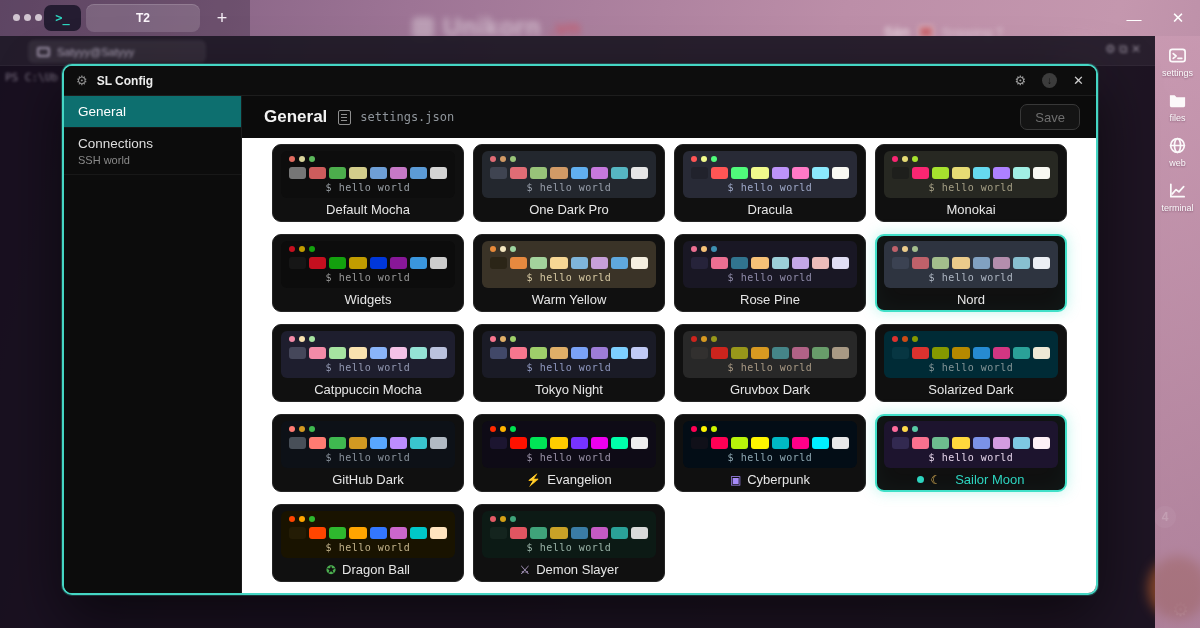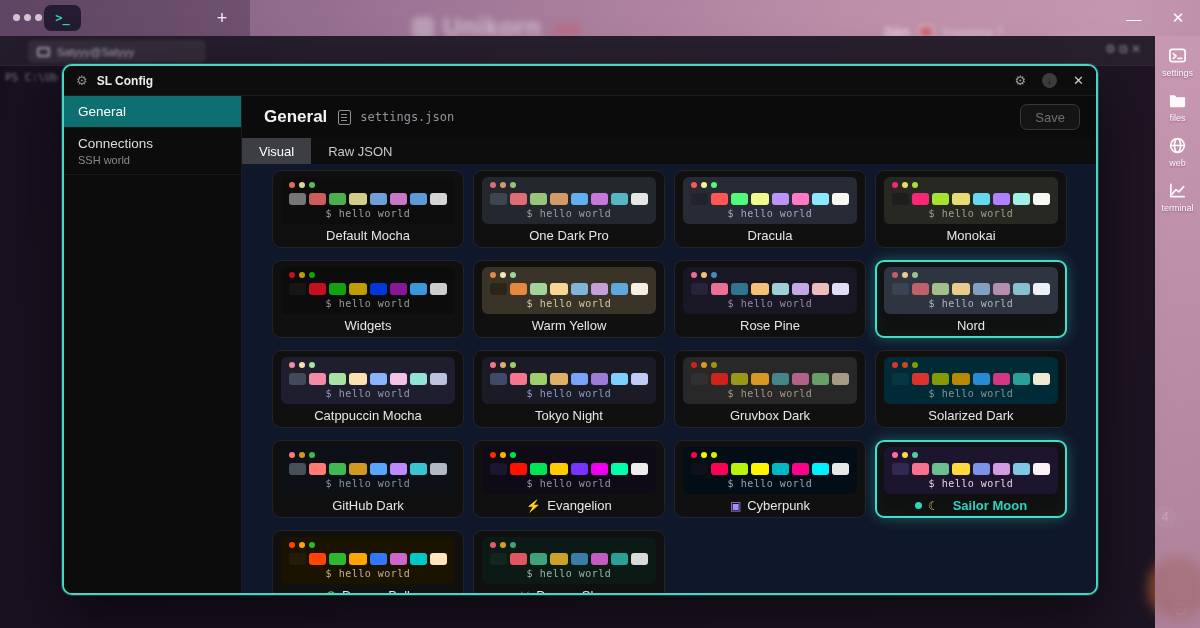--- a/index.html
+++ b/index.html
@@ -101,21 +101,21 @@
   .mh-doc::after { content:""; position:absolute; left:2px; top:3px; width:6px; height:1.5px; background:#8f8f8f;
     box-shadow:0 3px 0 #8f8f8f, 0 6px 0 #8f8f8f; }
   .mh-file { font-family:"DejaVu Sans Mono",monospace; font-size:12px; color:#8f959b; }
   .save-btn { height:26px; padding:0 14px; border-radius:7px; border:1px solid #383838; background:#141414;
     color:#6f6f6f; font-size:13px; display:flex; align-items:center; }
 
   .tabrow { height:26px; flex:0 0 auto; display:flex; background:#0d0d0d; }
   .tab { padding:0 17px; display:flex; align-items:center; font-size:13px; color:#c9c9c9; }
   .tab.active { background:#3d3d44; color:#ffffff; }
 
-  .grid-wrap { flex:1; min-height:0; background:#0f172a; overflow:hidden; padding:6px 0 0 30px; }
+  .grid-wrap { flex:1; min-height:0; background:#ffffff; overflow:hidden; padding:6px 0 0 30px; }
   .grid { display:grid; grid-template-columns:repeat(4,192px); gap:12px 9px; }
   .card { background:#101010; border:1px solid #242424; border-radius:9px; padding:6px 8px 4px; }
   .card.selected { border:2px solid #3fe0c8; padding:5px 7px 3px;
     box-shadow:0 0 14px rgba(63,224,200,.35), inset 0 0 22px rgba(63,224,200,.05); }
   .preview { border-radius:6px; padding:5px 8px 5px; }
   .p-dots { display:flex; gap:4px; }
   .p-dot { width:6px; height:6px; border-radius:50%; }
   .p-sw { display:flex; gap:3px; margin-top:5px; }
   .p-s { flex:1; height:12px; border-radius:3px; }
   .p-cmd { font-family:"DejaVu Sans Mono",monospace; font-size:10px; text-align:center; margin-top:3px;
@@ -145,20 +145,23 @@
   <div class="topbar">
     <div class="topbar-shade"></div>
     <div class="win-dots">
       <span class="win-dot"></span>
       <span class="win-dot"></span>
       <span class="win-dot"></span>
     </div>
     <div class="term-btn">
       <span>&gt;_</span>
     </div>
+    <div class="tab-t2">
+      <span>T2</span>
+    </div>
     <div class="newtab">+</div>
     <div class="win-min">—</div>
     <div class="win-close">✕</div>
   </div>
 
   <div class="bg-term">
     <div class="bg-strip">
       <div class="bg-pill">
         <span class="bg-pill-ico"></span>
         <span class="bg-pill-txt">Satyyy@Satyyy</span>
@@ -223,24 +226,20 @@
         </div>
       </nav>
       <div class="dlg-main">
         <div class="main-head">
           <span class="mh-title">General</span>
           <span class="mh-doc"></span>
           <span class="mh-file">settings.json</span>
           <span class="dlg-sp"></span>
           <button class="save-btn">Save</button>
         </div>
-        <div class="tabrow">
-          <div class="tab active">Visual</div>
-          <div class="tab">Raw JSON</div>
-        </div>
         <div class="grid-wrap">
           <div class="grid">
               <div class="card">
                 <div class="preview" style="background: rgb(13, 13, 13);">
                   <div class="p-dots">
                     <span class="p-dot" style="background: rgb(224, 108, 96);"></span>
                     <span class="p-dot" style="background: rgb(217, 212, 154);"></span>
                     <span class="p-dot" style="background: rgb(92, 184, 92);"></span>
                   </div>
                   <div class="p-sw">
@@ -598,21 +597,21 @@
                     <span class="p-s" style="background: rgb(123, 146, 232);"></span>
                     <span class="p-s" style="background: rgb(212, 155, 224);"></span>
                     <span class="p-s" style="background: rgb(126, 200, 227);"></span>
                     <span class="p-s" style="background: rgb(253, 240, 246);"></span>
                   </div>
                   <div class="p-cmd" style="color: rgb(227, 211, 232);">$ hello world</div>
                 </div>
                 <div class="c-name">
                   <span class="c-pre"></span>
                   <span class="c-ico" style="color: rgb(240, 192, 90);">☾</span>
-                  <span style="color: rgb(45, 212, 191); font-weight: 700; margin-left: 8px;">Sailor Moon</span>
+                  <span style="color: rgb(45, 212, 191); font-weight: 400; margin-left: 8px;">Sailor Moon</span>
                 </div>
               </div>
               <div class="card">
                 <div class="preview" style="background: rgb(25, 19, 0);">
                   <div class="p-dots">
                     <span class="p-dot" style="background: rgb(255, 69, 0);"></span>
                     <span class="p-dot" style="background: rgb(255, 165, 0);"></span>
                     <span class="p-dot" style="background: rgb(46, 184, 46);"></span>
                   </div>
                   <div class="p-sw">

